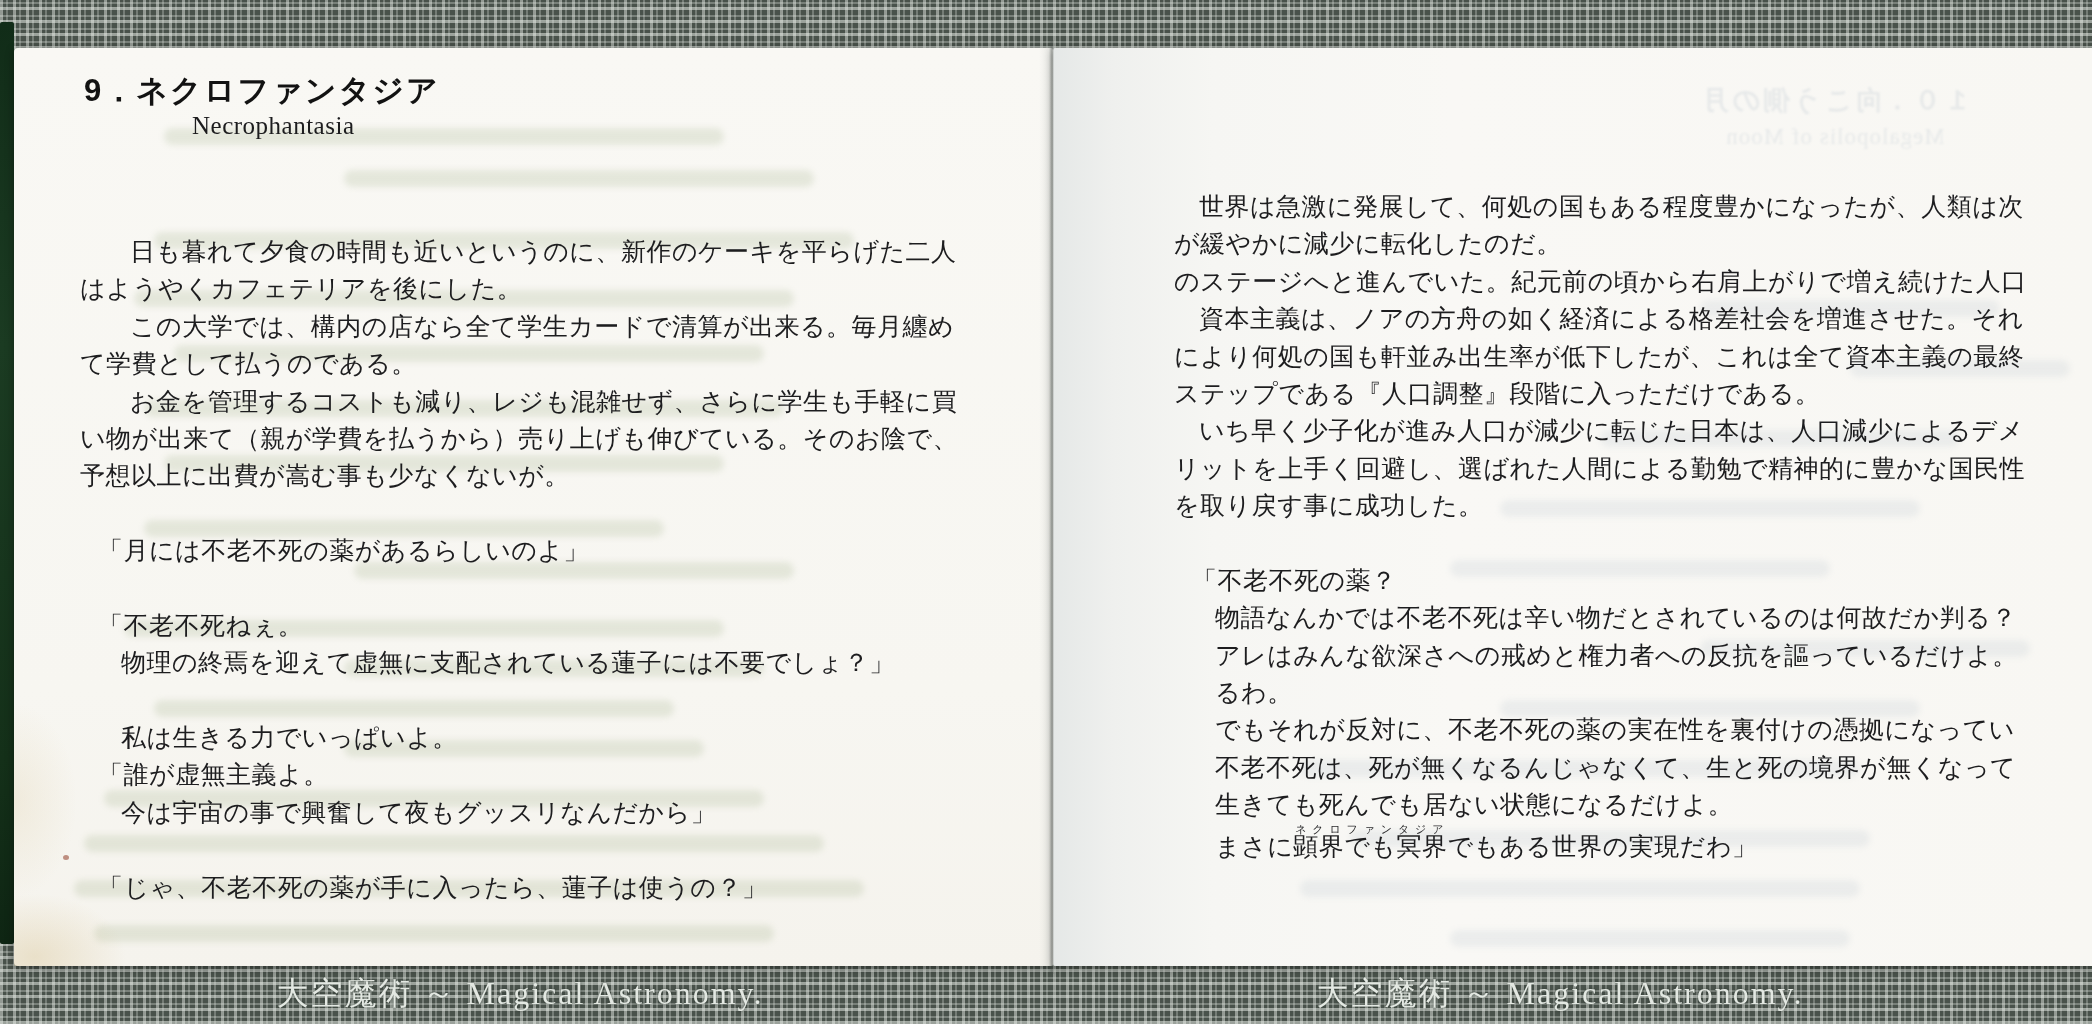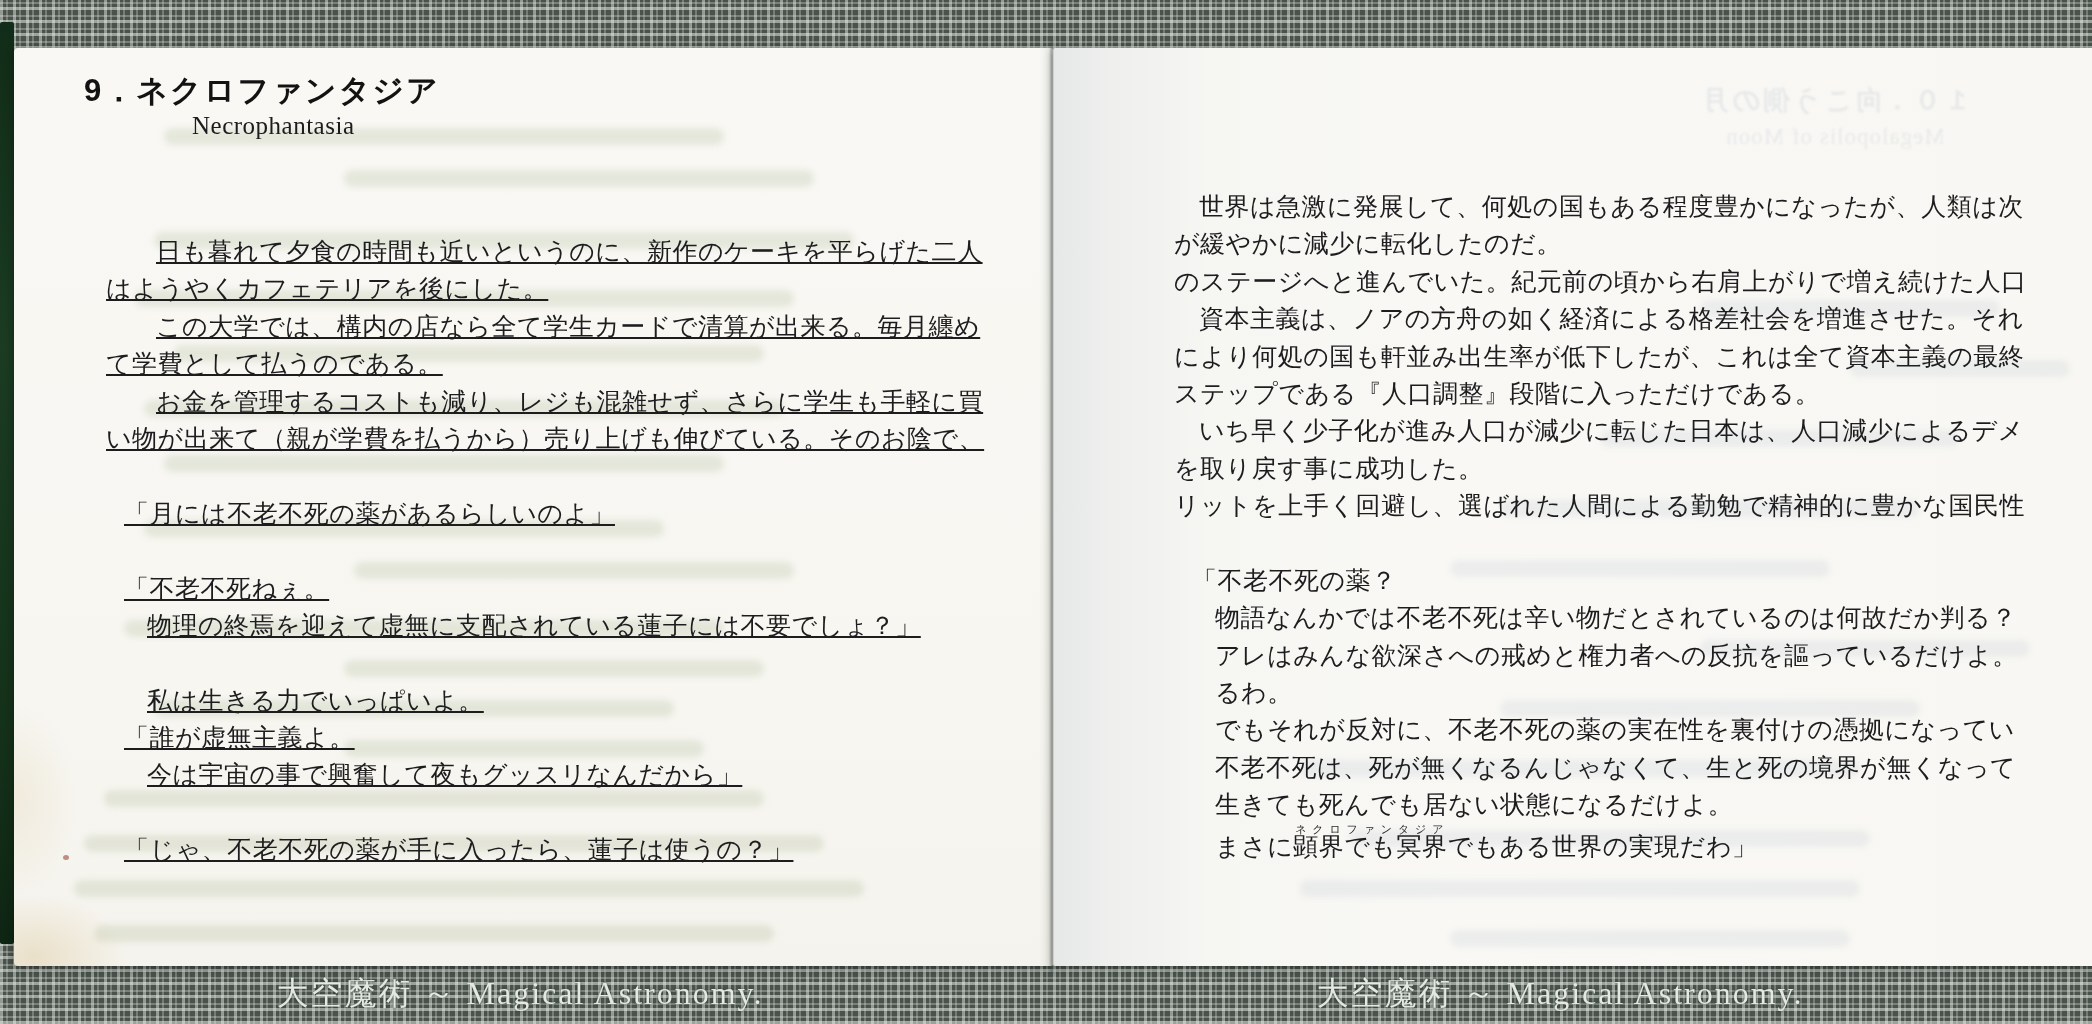--- a/index.html
+++ b/index.html
@@ -43,21 +43,21 @@
     font-family:"Liberation Sans","DejaVu Sans",sans-serif;
     font-weight:700; font-size:31px; letter-spacing:2px; color:#121212;
   }
   .page-subtitle{
     position:absolute; left:178px; top:64px;
     font-size:25px; letter-spacing:0.5px; color:#1c1c1e;
   }
   .textblock{
     position:absolute; font-size:25px; color:#1d1d1f; letter-spacing:0.5px; z-index:3;
   }
-  .page-left  .textblock{ left:92px;  top:185px; width:900px;text-decoration:underline; }
+  .page-left  .textblock{ left:66px;  top:185px; width:900px; }
   .page-right .textblock{ left:121px; top:140px; width:900px; }
   .line{ height:37.4px; line-height:37.4px; white-space:pre; overflow:visible; }
   .page-left  .line.pf{ text-indent:50px; }
   .page-right .line.pf{ text-indent:25px; }
   .line.do{ text-indent:18px; }
   .line.dc{ text-indent:41px; }
   ruby{ ruby-position:over; }
   rt{ font-size:11px; letter-spacing:2px; color:#2a2a2c; font-family:"Liberation Sans","DejaVu Sans",sans-serif; }
   .footer{
     position:absolute; top:966px; height:56px; line-height:54px; z-index:4;
@@ -120,20 +120,21 @@
       </div>
     <h1 class="page-title">9．ネクロファンタジア</h1>
     <div class="page-subtitle">Necrophantasia</div>
     <div class="textblock">
         <div class="line pf">日も暮れて夕食の時間も近いというのに、新作のケーキを平らげた二人</div>
         <div class="line pc">はようやくカフェテリアを後にした。</div>
         <div class="line pf">この大学では、構内の店なら全て学生カードで清算が出来る。毎月纏め</div>
         <div class="line pc">て学費として払うのである。</div>
         <div class="line pf">お金を管理するコストも減り、レジも混雑せず、さらに学生も手軽に買</div>
         <div class="line pc">い物が出来て（親が学費を払うから）売り上げも伸びている。そのお陰で、</div>
+        <div class="line pc">予想以上に出費が嵩む事も少なくないが。</div>
         <div class="line gap"></div>
         <div class="line do">「月には不老不死の薬があるらしいのよ」</div>
         <div class="line gap"></div>
         <div class="line do">「不老不死ねぇ。</div>
         <div class="line dc">物理の終焉を迎えて虚無に支配されている蓮子には不要でしょ？」</div>
         <div class="line gap"></div>
         <div class="line dc">私は生きる力でいっぱいよ。</div>
         <div class="line do">「誰が虚無主義よ。</div>
         <div class="line dc">今は宇宙の事で興奮して夜もグッスリなんだから」</div>
         <div class="line gap"></div>
@@ -161,22 +162,22 @@
         <div class="ghostbar" style="left: 397px; top: 882px; width: 400px;"></div>
       </div>
     <div class="textblock">
         <div class="line pf">世界は急激に発展して、何処の国もある程度豊かになったが、人類は次</div>
         <div class="line pc">が緩やかに減少に転化したのだ。</div>
         <div class="line pc">のステージへと進んでいた。紀元前の頃から右肩上がりで増え続けた人口</div>
         <div class="line pf">資本主義は、ノアの方舟の如く経済による格差社会を増進させた。それ</div>
         <div class="line pc">により何処の国も軒並み出生率が低下したが、これは全て資本主義の最終</div>
         <div class="line pc">ステップである『人口調整』段階に入っただけである。</div>
         <div class="line pf">いち早く少子化が進み人口が減少に転じた日本は、人口減少によるデメ</div>
+        <div class="line pc">リットを上手く回避し、選ばれた人間による勤勉で精神的に豊かな国民性</div>
         <div class="line pc">を取り戻す事に成功した。</div>
-        <div class="line pc">リットを上手く回避し、選ばれた人間による勤勉で精神的に豊かな国民性</div>
         <div class="line gap"></div>
         <div class="line do">「不老不死の薬？</div>
         <div class="line dc">物語なんかでは不老不死は辛い物だとされているのは何故だか判る？</div>
         <div class="line dc">アレはみんな欲深さへの戒めと権力者への反抗を謳っているだけよ。</div>
         <div class="line dc">るわ。</div>
         <div class="line dc">でもそれが反対に、不老不死の薬の実在性を裏付けの憑拠になってい</div>
         <div class="line dc">不老不死は、死が無くなるんじゃなくて、生と死の境界が無くなって</div>
         <div class="line dc">生きても死んでも居ない状態になるだけよ。</div>
         <div class="line dc">まさに<ruby>顕界でも冥界<rt>ネクロファンタジア</rt></ruby>でもある世界の実現だわ」</div>
       </div>

